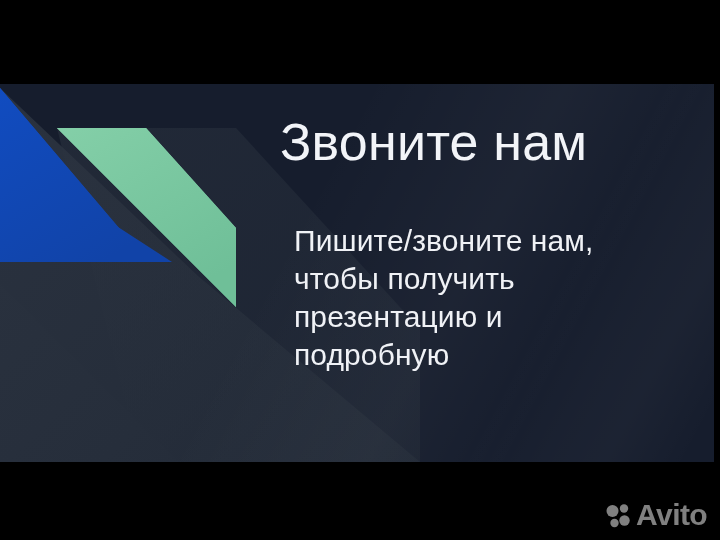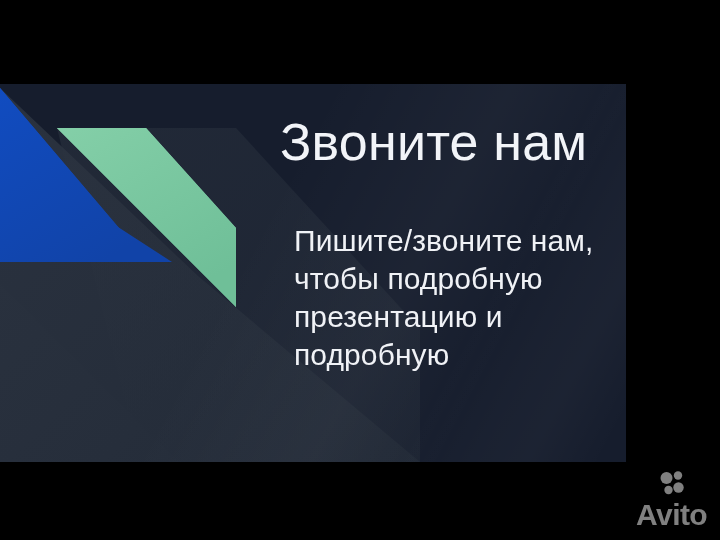--- a/index.html
+++ b/index.html
@@ -20,21 +20,21 @@
     height: 540px;
     background: #000000;
     overflow: hidden;
   }
 
   
   #card {
     position: absolute;
     left: 0px;
     top: 84px;
-    width: 626px;
+    width: 714px;
     height: 378px;
     background: #161d2d;
     overflow: hidden;
   }
 
   
   .card-sheen {
     position: absolute;
     inset: 0;
     background:
@@ -107,21 +107,20 @@
 
   
   #avito-watermark {
     position: absolute;
     right: 13px;
     bottom: 10px;
     display: flex;
     align-items: center;
     gap: 5px;
     opacity: 0.62;
-    flex-direction: column;
   }
   #avito-watermark .mark { display: block; }
   #avito-watermark .wordmark {
     font-size: 30px;
     line-height: 30px;
     font-weight: 700;
     color: #cfcfcf;
     letter-spacing: -0.6px;
   }
 </style>
@@ -164,21 +163,21 @@
     </div>
 
     <div class="card-sheen"></div>
     <div class="card-sheen2"></div>
 
     <div id="text-block">
       <h1 id="headline">Звоните нам</h1>
 
       <p id="body-copy">
         <span class="line">Пишите/звоните нам,</span>
-        <span class="line">чтобы подробную</span>
+        <span class="line">чтобы получить</span>
         <span class="line">презентацию и</span>
         <span class="line">подробную</span>
       </p>
     </div>
 
   </div>
 
   <div id="avito-watermark">
     <svg class="mark" width="26" height="26" viewBox="0 0 26 26">
       <circle cx="7.5" cy="9" r="6" fill="#cfcfcf"></circle>

